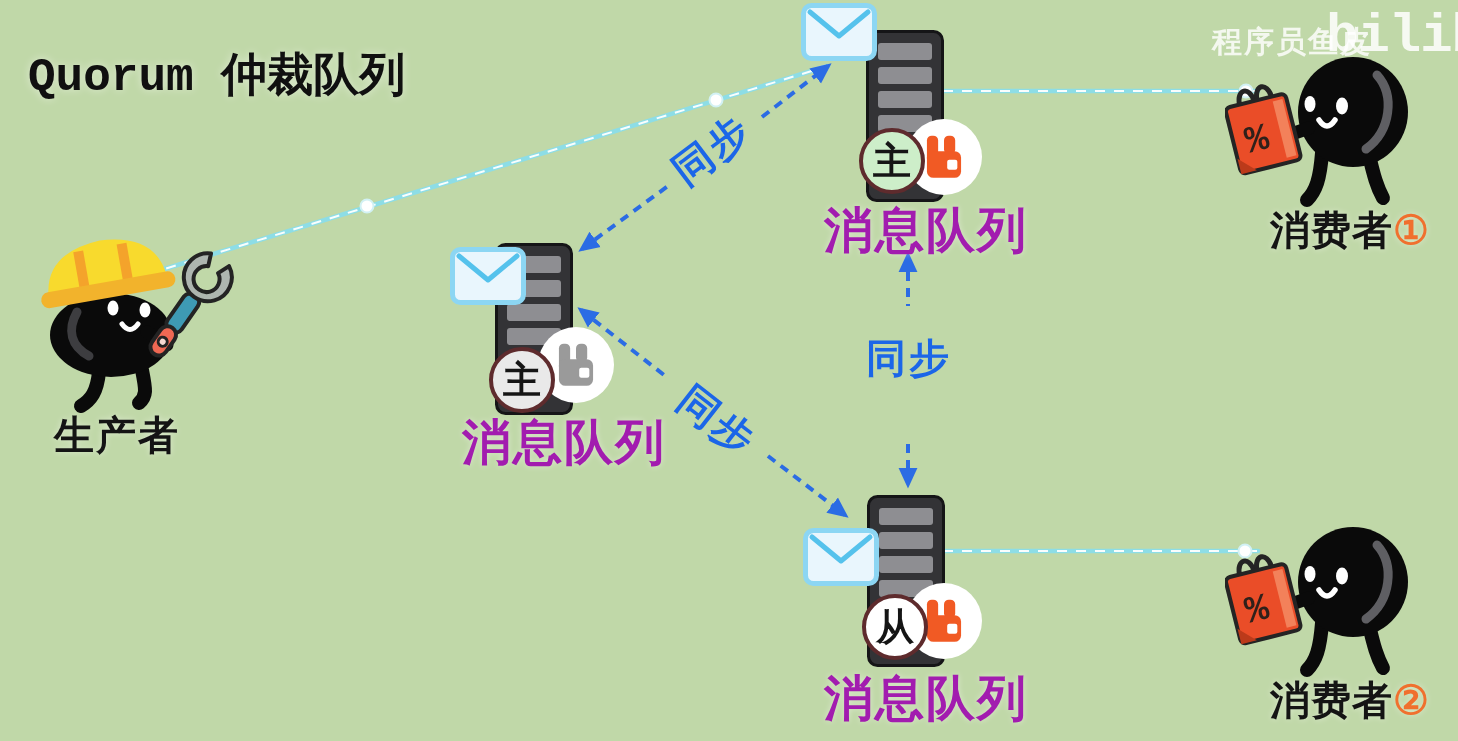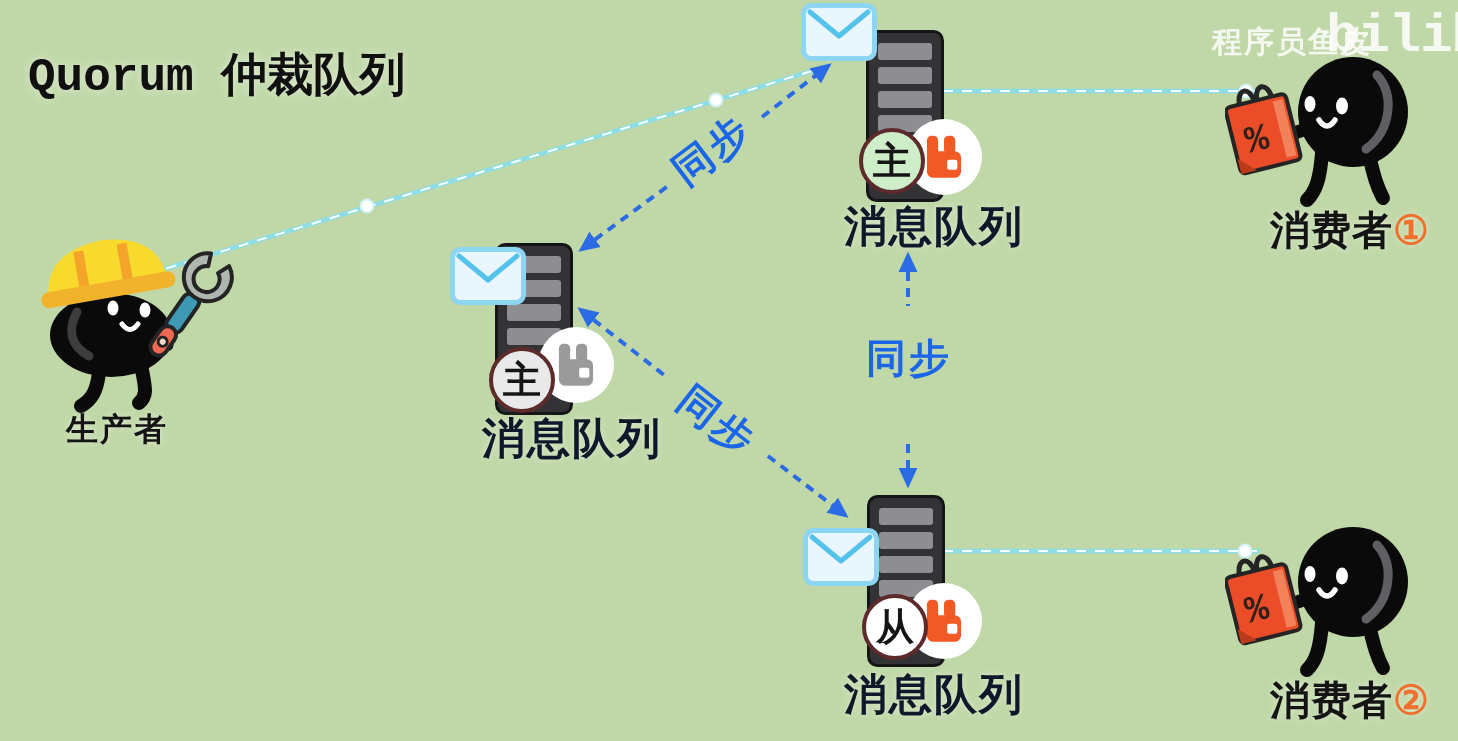--- a/index.html
+++ b/index.html
@@ -55,32 +55,32 @@
   .node--3 .logo-circle{left:111px;top:95px;color:#f15a24;}
   .badge{
     position:absolute;width:66px;height:66px;border-radius:50%;
     border:4px solid #5e2b2d;display:flex;align-items:center;justify-content:center;
     font-size:38px;font-weight:900;color:#151515;
   }
   .node--1 .badge{left:64px;top:128px;background:#cdeec9;}
   .node--2 .badge{left:44px;top:109px;background:#e9e9e9;}
   .node--3 .badge{left:67px;top:106px;background:#ffffff;}
   .node-label{
-    position:absolute;font-size:43px;font-weight:900;color:#0f172a;text-align:right;
+    position:absolute;font-size:49px;font-weight:900;color:#a21caf;text-align:right;
     letter-spacing:2px;white-space:nowrap;text-shadow:0 0 6px rgba(255,255,255,.45);
   }
   .node--1 .node-label{left:29px;top:198px;width:200px;}
   .node--2 .node-label{left:17px;top:172px;width:200px;}
   .node--3 .node-label{left:29px;top:178px;width:200px;}
 
   
   .producer{position:absolute;left:25px;top:232px;width:230px;height:230px;}
   .producer-label{
     position:absolute;left:0px;top:176px;width:184px;text-align:center;
-    font-size:32px;font-weight:900;color:#141414;letter-spacing:2px;
+    font-size:40px;font-weight:900;color:#141414;letter-spacing:2px;
     text-shadow:0 0 6px rgba(255,255,255,.45);white-space:nowrap;
   }
   .consumer{position:absolute;width:235px;height:235px;}
   .consumer--1{left:1225px;top:25px;}
   .consumer--2{left:1225px;top:495px;}
   .consumer-label{
     position:absolute;left:15px;top:178px;width:220px;text-align:center;
     font-size:40px;font-weight:900;color:#141414;letter-spacing:1px;
     text-shadow:0 0 6px rgba(255,255,255,.45);white-space:nowrap;
   }

